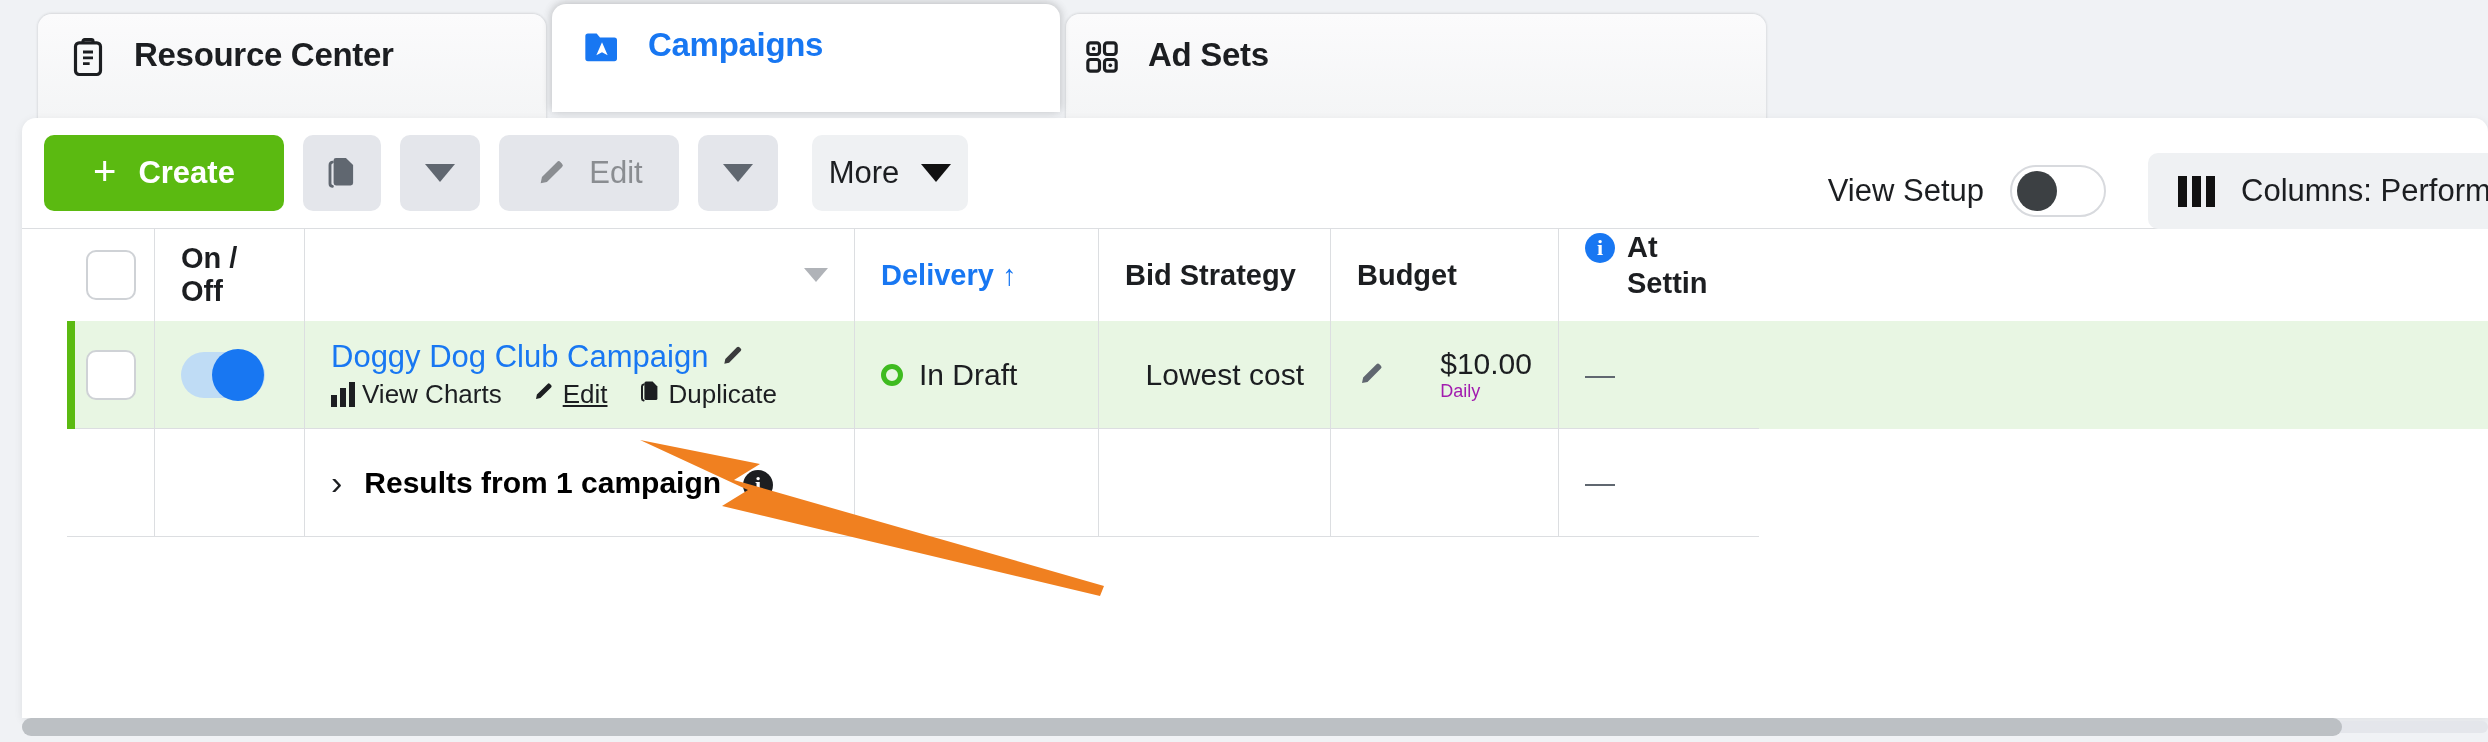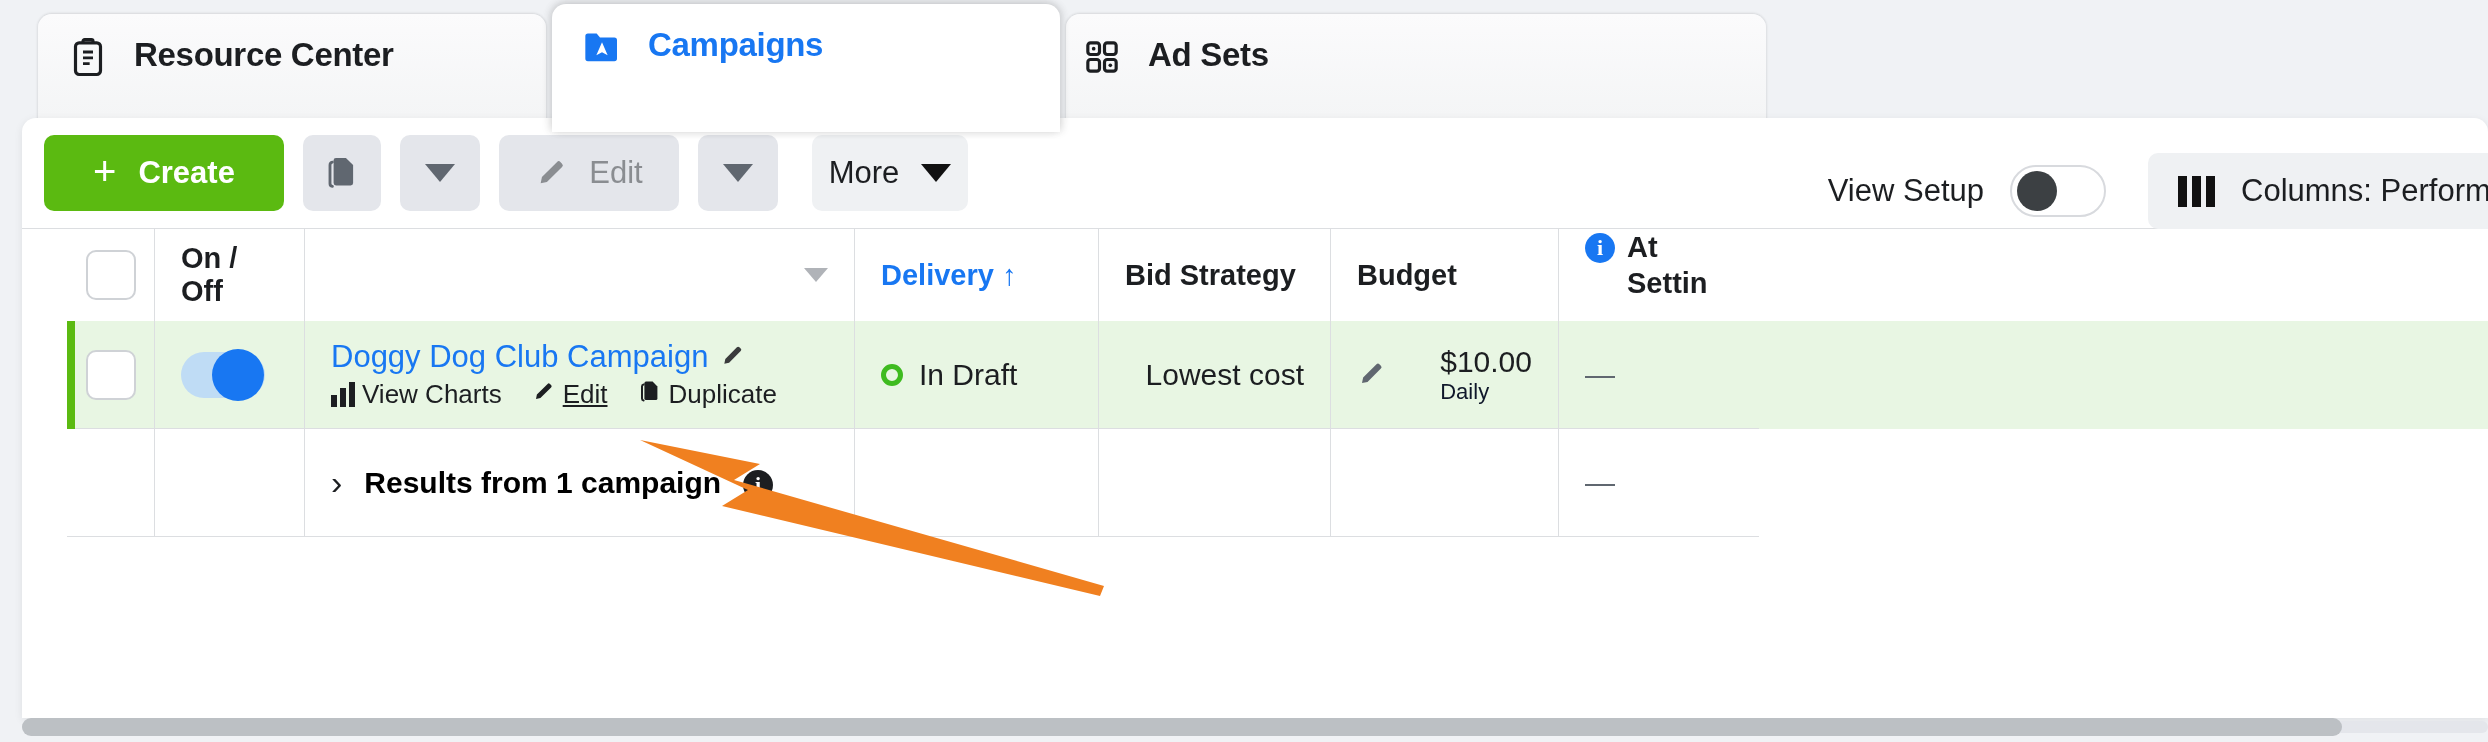--- a/index.html
+++ b/index.html
@@ -18,21 +18,21 @@
   .tab {
     position: absolute; top: 14px; height: 118px;
     background: #f7f8f9;
     border-radius: 14px 14px 0 0;
     display: flex; align-items: flex-start; gap: 26px;
     padding: 22px 30px 0 30px;
     box-shadow: 0 -1px 3px rgba(0,0,0,0.07), 1px 0 3px rgba(0,0,0,0.05), -1px 0 3px rgba(0,0,0,0.05);
   }
   .tab-resource { left: 22px; width: 508px; background: linear-gradient(#fbfbfc,#f3f4f5); }
   .tab-campaigns {
-    left: 536px; width: 508px; top: 4px; height: 128px;
+    left: 536px; width: 508px; top: 4px; height: 108px;
     background: #ffffff; z-index: 5;
     box-shadow: 0 -2px 10px rgba(0,0,0,0.10), 3px 0 10px rgba(0,0,0,0.07), -3px 0 10px rgba(0,0,0,0.07);
   }
   .tab-adsets { left: 1050px; width: 700px; background: linear-gradient(#fbfbfc,#f3f4f5); padding-left: 16px; }
   .tab-label {
     font-size: 33px; font-weight: bold; color: #1c1e21; letter-spacing: -0.3px;
     line-height: 38px; white-space: nowrap;
   }
   .tab-campaigns .tab-label { color: #1877f2; }
   .tab-icon { width: 40px; height: 40px; flex: 0 0 40px; margin-top: 1px; }
@@ -123,21 +123,21 @@
   .action.underline span { text-decoration: underline; }
   .bars-icon { display: flex; align-items: flex-end; gap: 3px; height: 24px; }
   .bars-icon i { display: block; width: 6px; background: #1c1e21; }
   .bars-icon i:nth-child(1){height:12px}.bars-icon i:nth-child(2){height:19px}.bars-icon i:nth-child(3){height:25px}
   .deliv-cell { gap: 16px; font-size: 30px; color: #1c1e21; }
   .ring { width: 22px; height: 22px; border-radius: 50%; border: 5px solid #3ebb20; flex: 0 0 22px; }
   .bid-cell { justify-content: flex-end; font-size: 30px; color: #1c1e21; }
   .budget-cell { justify-content: space-between; }
   .budget-vals { display: flex; flex-direction: column; align-items: flex-start; }
   .budget-amt { font-size: 30px; color: #1c1e21; }
-  .budget-sub { font-size: 22px; color: #0f172a; }
+  .budget-sub { font-size: 18px; color: #a21caf; }
   .dash { font-size: 30px; color: #606770; }
 
   
   .sumrow .cell { height: 108px; border-bottom: 1px solid #dcdee1; }
   .sum-name { gap: 22px; }
   .chev { font-size: 34px; color: #1c1e21; font-weight: 300; }
   .sum-text { font-size: 30px; font-weight: bold; color: #000000; }
   .blank-cell { background: #fff; }
   .tail { height: 100px; }
 

